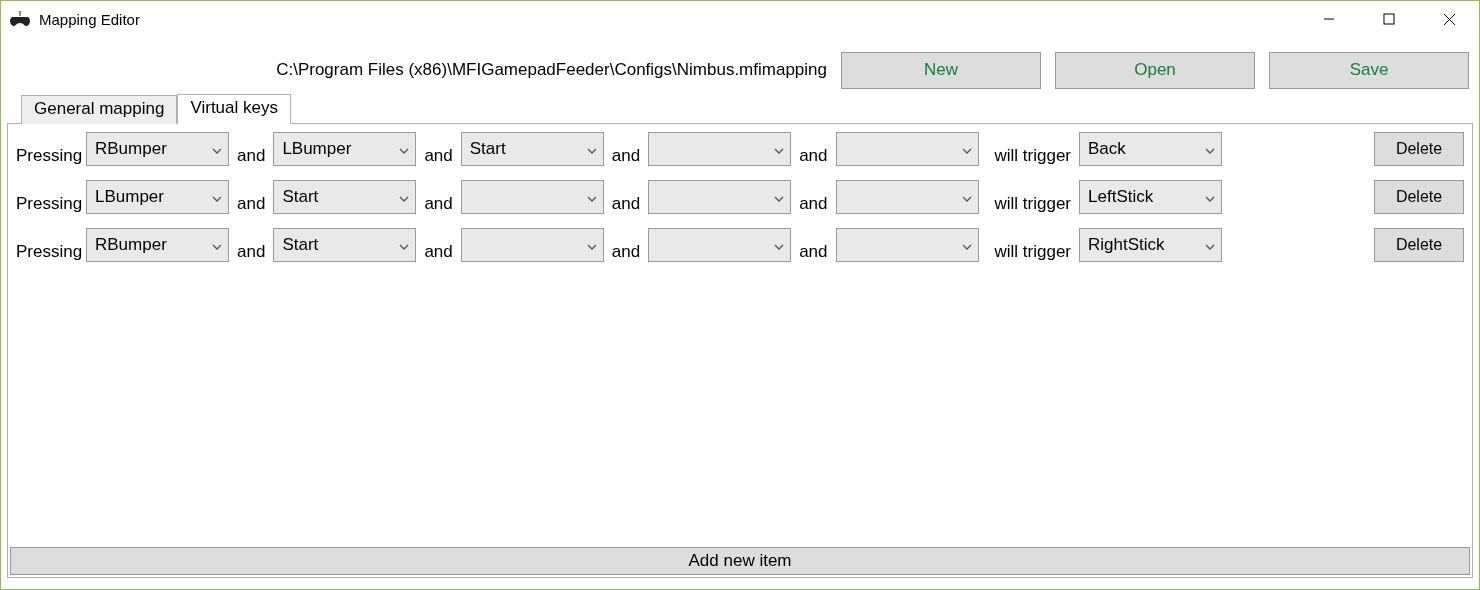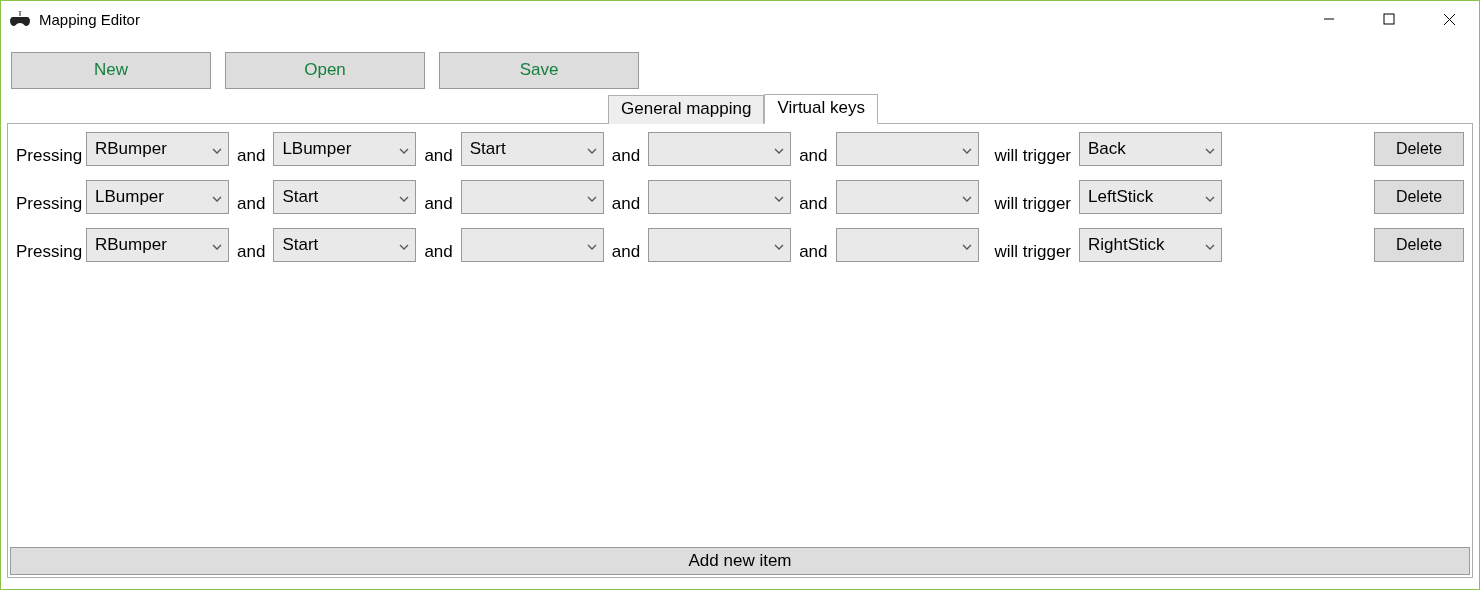--- a/index.html
+++ b/index.html
@@ -59,26 +59,25 @@
       background: #ddd;
       border: 1px solid #999;
       font-size: 17px;
       color: #15803d;
       cursor: default;
     }
 
     .tabs {
       display: flex;
       align-items: flex-end;
-      padding-left: 6px;
+      padding-left: 20px;
       height: 30px;
       position: relative;
       top: 1px;
       z-index: 2;
-      justify-content: center;
     }
     .tab {
       padding: 3px 12px 5px 12px;
       font-size: 17px;
       color: #000;
       border: 1px solid #b0b0b0;
       border-bottom: none;
       background: #eee;
       margin-right: 0px;
       cursor: default;
@@ -181,20 +180,21 @@
     <div class="win-btn">
       <svg width="13" height="13">
           <line x1="1" y1="1" x2="12" y2="12" stroke-width="1"></line>
           <line x1="12" y1="1" x2="1" y2="12" stroke-width="1"></line>
         </svg>
     </div>
   </div>
 </div>
 
 <div class="toolbar">
+  <span class="path-label">C:\Program Files (x86)\MFIGamepadFeeder\Configs\Nimbus.mfimapping</span>
   <button class="action-btn">New</button>
   <button class="action-btn">Open</button>
   <button class="action-btn">Save</button>
 </div>
 
 <div class="tabs">
   <div class="tab">General mapping</div>
   <div class="tab active">Virtual keys</div>
 </div>
 

